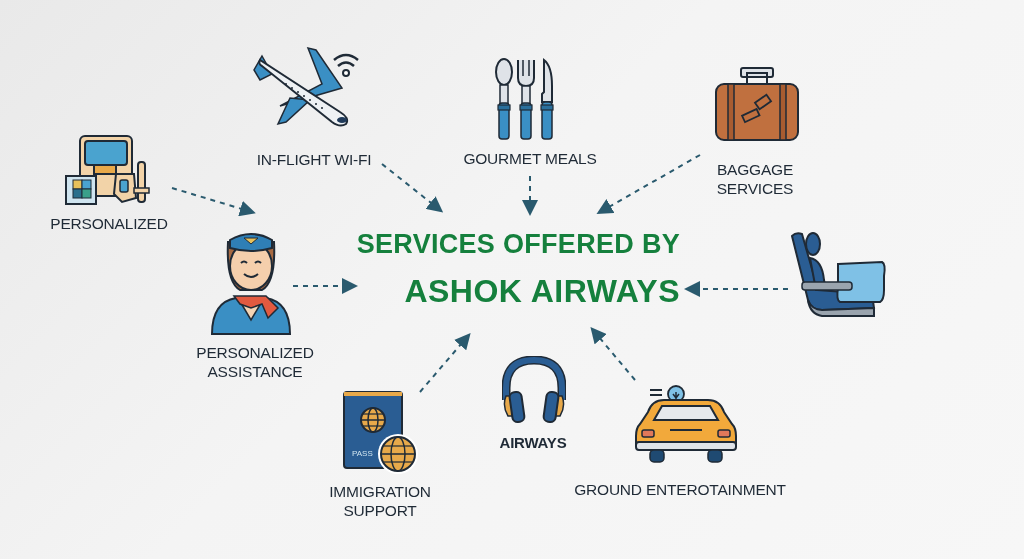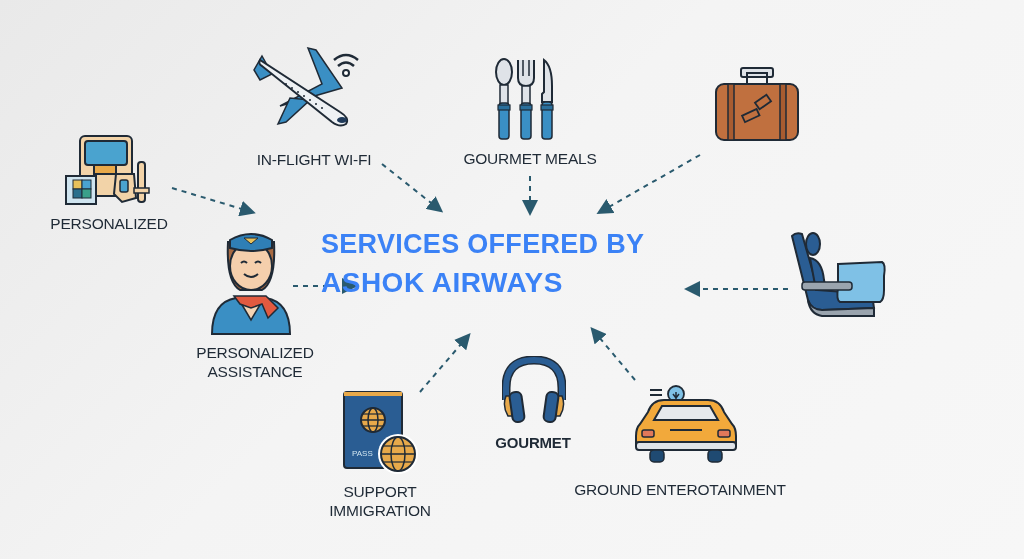--- a/index.html
+++ b/index.html
@@ -6,27 +6,27 @@
   html, body { width: 1024px; height: 559px; overflow: hidden; }
   body {
     background: linear-gradient(135deg, #e9e9e9 0%, #f4f4f4 45%, #f7f7f7 100%);
     font-family: "Liberation Sans", "DejaVu Sans", sans-serif;
     position: relative;
     color: #1f2a36;
   }
   .canvas { position: absolute; left: 0; top: 0; width: 1024px; height: 559px; }
   .title {
     position: absolute;
-    left: 321px; top: 228px; width: 340px;
-    text-align: left;
-    color: #3b82f6;
+    left: 340px; top: 228px; width: 340px;
+    text-align: right;
+    color: #15803d;
     font-weight: bold;
   }
   .title .l1 { font-size: 27px; letter-spacing: 0.3px; line-height: 32px; }
-  .title .l2 { font-size: 28px; letter-spacing: 0.5px; line-height: 46px; margin-top: 0; }
+  .title .l2 { font-size: 32px; letter-spacing: 0.5px; line-height: 46px; margin-top: 8px; }
   .label {
     position: absolute;
     text-align: center;
     font-size: 15.5px;
     color: #1f2a36;
     line-height: 19px;
     letter-spacing: -0.2px;
   }
   .label.bold { font-weight: bold; }
   .icon { position: absolute; }
@@ -122,20 +122,24 @@
 
   <svg class="icon" style="left:714px;top:66px" width="86" height="76" viewBox="0 0 86 76">
     <rect x="27" y="2" width="32" height="9" rx="2" fill="#dfe3e8" stroke="#1f2a36" stroke-width="2"></rect>
     <rect x="33" y="7" width="20" height="12" fill="none" stroke="#1f2a36" stroke-width="2"></rect>
     <rect x="2" y="18" width="82" height="56" rx="8" fill="#c0703f" stroke="#1f2a36" stroke-width="2"></rect>
     <rect x="14" y="18" width="6" height="56" fill="#a85c30" stroke="#1f2a36" stroke-width="1.5"></rect>
     <rect x="66" y="18" width="6" height="56" fill="#a85c30" stroke="#1f2a36" stroke-width="1.5"></rect>
     <rect x="42" y="32" width="14" height="8" transform="rotate(-35 49 36)" fill="none" stroke="#1f2a36" stroke-width="1.8"></rect>
     <rect x="29" y="46" width="16" height="7" transform="rotate(-25 37 50)" fill="none" stroke="#1f2a36" stroke-width="1.8"></rect>
   </svg>
+  <div class="label" style="left:700px;top:160px;width:110px">
+    <div>BAGGAGE</div>
+    <div>SERVICES</div>
+  </div>
 
   <svg class="icon" style="left:206px;top:226px" width="90" height="110" viewBox="0 0 90 110">
     <path d="M6,108 Q6,76 30,72 L60,72 Q84,76 84,108 z" fill="#3a8fc4" stroke="#1f2a36" stroke-width="2"></path>
     <path d="M32,72 L45,94 L58,72" fill="#f5d4b4" stroke="#1f2a36" stroke-width="1.5"></path>
     <path d="M28,70 L60,70 L72,82 L62,92 L56,78 L45,82 L34,78 z" fill="#e25a40" stroke="#1f2a36" stroke-width="1.5"></path>
     <path d="M22,16 Q20,56 34,64 L56,64 Q70,56 68,16 z" fill="#a86a42" stroke="#1f2a36" stroke-width="2"></path>
     <ellipse cx="45" cy="40" rx="21" ry="24" fill="#f5cfac" stroke="#1f2a36" stroke-width="2"></ellipse>
     <path d="M24,22 Q45,28 66,22 L66,14 Q45,2 24,14 z" fill="#2f7fb6" stroke="#1f2a36" stroke-width="2"></path>
     <path d="M38,12 L52,12 L45,18 z" fill="#e8c15a" stroke="#1f2a36" stroke-width="1"></path>
     <path d="M35,37 Q38,34 41,37" stroke="#1f2a36" stroke-width="2" fill="none"></path>
@@ -166,34 +170,34 @@
     <line x1="21" y1="36" x2="41" y2="36" stroke="#1f2a36" stroke-width="1.2"></line>
     <text x="10" y="66" font-size="8" fill="#cfe4ef" font-family="Liberation Sans, sans-serif">PASS</text>
     <circle cx="56" cy="64" r="20" fill="#fff" stroke="none"></circle>
     <circle cx="56" cy="64" r="17" fill="#e8a94a" stroke="#1f2a36" stroke-width="2"></circle>
     <ellipse cx="56" cy="64" rx="7" ry="17" fill="none" stroke="#1f2a36" stroke-width="1.5"></ellipse>
     <line x1="39" y1="64" x2="73" y2="64" stroke="#1f2a36" stroke-width="1.5"></line>
     <line x1="42" y1="56" x2="70" y2="56" stroke="#1f2a36" stroke-width="1.2"></line>
     <line x1="42" y1="72" x2="70" y2="72" stroke="#1f2a36" stroke-width="1.2"></line>
   </svg>
   <div class="label" style="left:315px;top:482px;width:130px">
+    <div>IMMIGRATION</div>
     <div>SUPPORT</div>
-    <div>IMMIGRATION</div>
   </div>
 
   <svg class="icon" style="left:502px;top:356px" width="64" height="68" viewBox="0 0 64 68">
     <path d="M4,44 L4,32 Q4,4 32,4 Q60,4 60,32 L60,44" fill="none" stroke="#1f2a36" stroke-width="9"></path>
     <path d="M4,44 L4,32 Q4,4 32,4 Q60,4 60,32 L60,44" fill="none" stroke="#2a5d93" stroke-width="6"></path>
     <path d="M4,40 Q0,50 6,60 L14,60 L14,40 z" fill="#e8a94a" stroke="#1f2a36" stroke-width="1.5"></path>
     <path d="M60,40 Q64,50 58,60 L50,60 L50,40 z" fill="#e8a94a" stroke="#1f2a36" stroke-width="1.5"></path>
     <rect x="9" y="36" width="12" height="30" rx="5" fill="#2a5d93" stroke="#1f2a36" stroke-width="2" transform="rotate(-8 15 51)"></rect>
     <rect x="43" y="36" width="12" height="30" rx="5" fill="#2a5d93" stroke="#1f2a36" stroke-width="2" transform="rotate(8 49 51)"></rect>
   </svg>
   <div class="label bold" style="left:470px;top:433px;width:126px;font-weight:bold;font-size:15px">
-    <div>GOURMET</div>
+    <div>AIRWAYS</div>
   </div>
 
   <svg class="icon" style="left:634px;top:384px" width="104" height="80" viewBox="0 0 104 80">
     <line x1="16" y1="6" x2="28" y2="6" stroke="#1f2a36" stroke-width="2"></line>
     <line x1="16" y1="11" x2="28" y2="11" stroke="#1f2a36" stroke-width="2"></line>
     <circle cx="42" cy="10" r="8" fill="#7fc1e6" stroke="#1f2a36" stroke-width="1.8"></circle>
     <path d="M42,8 L42,18 M39,10 L42,14 L45,10" stroke="#1f2a36" stroke-width="1.5" fill="none"></path>
     <path d="M14,28 Q18,16 30,16 L74,16 Q86,16 90,28 L98,40 Q102,44 102,52 L102,62 L2,62 L2,52 Q2,44 6,40 z" fill="#f2a93b" stroke="#1f2a36" stroke-width="2"></path>
     <path d="M20,36 L28,22 L76,22 L84,36 z" fill="#e6e9ec" stroke="#1f2a36" stroke-width="2"></path>
     <line x1="36" y1="46" x2="68" y2="46" stroke="#1f2a36" stroke-width="2"></line>

